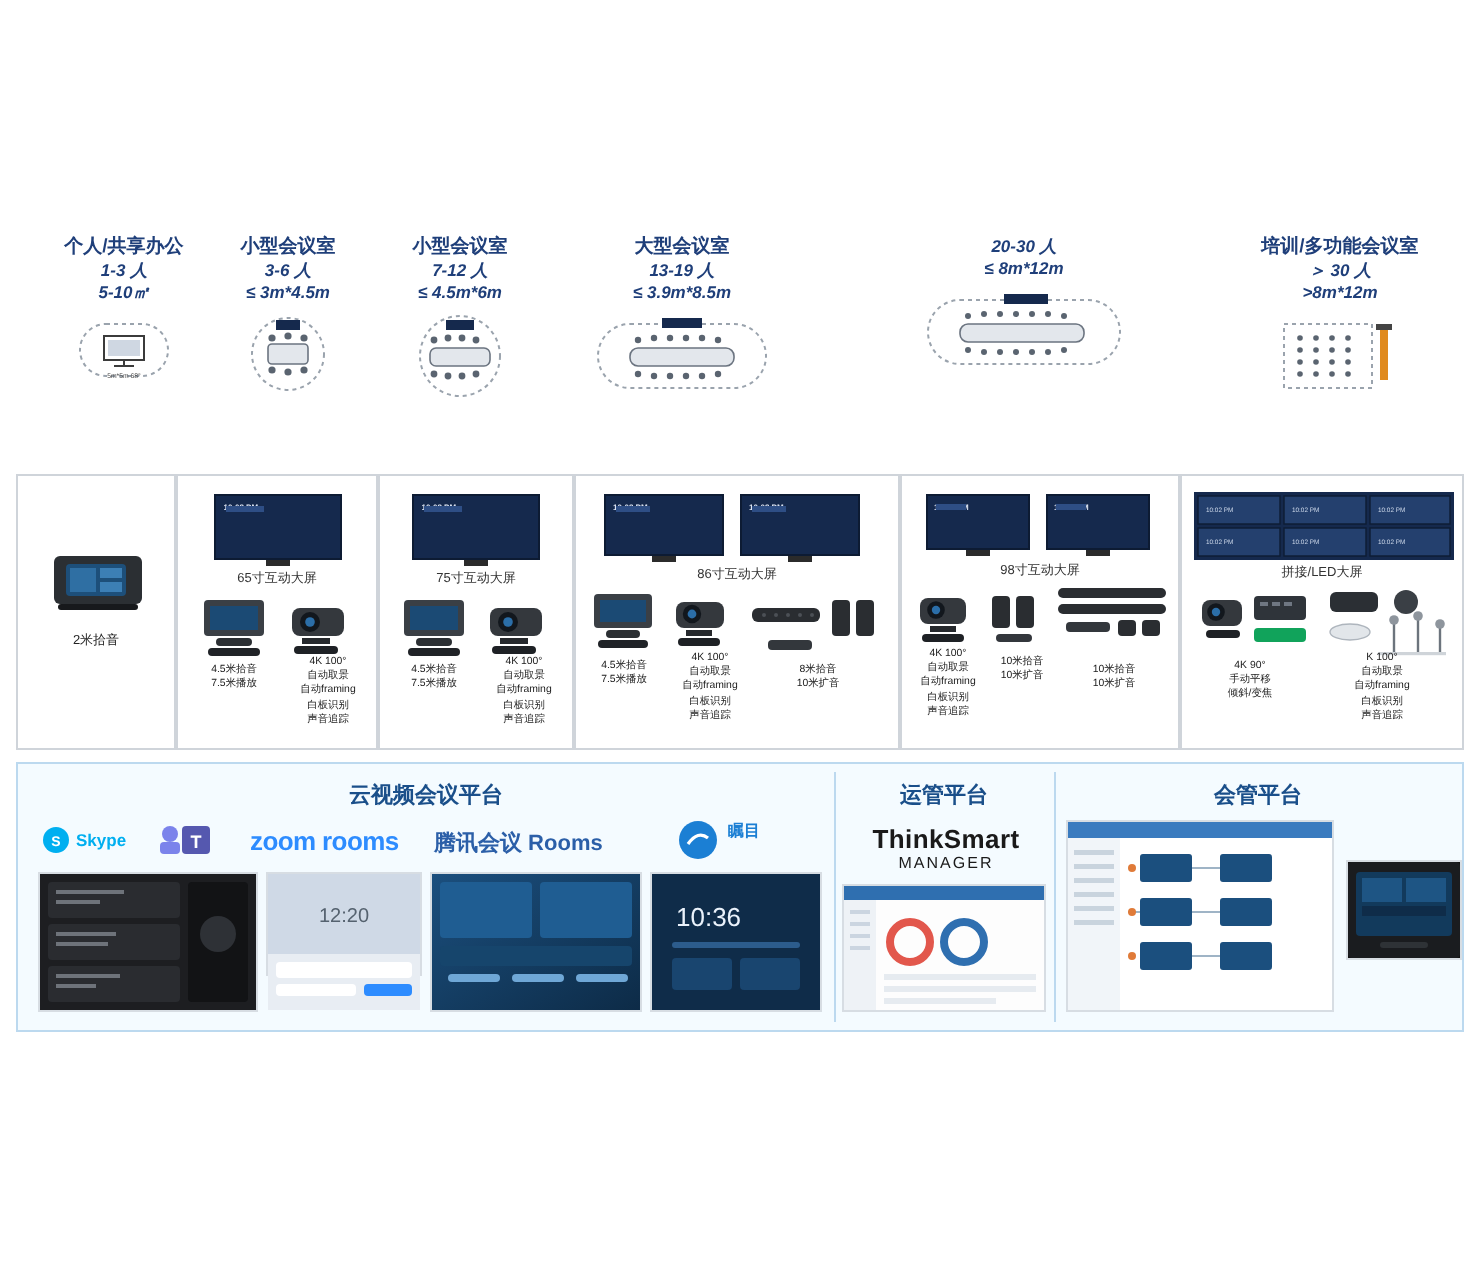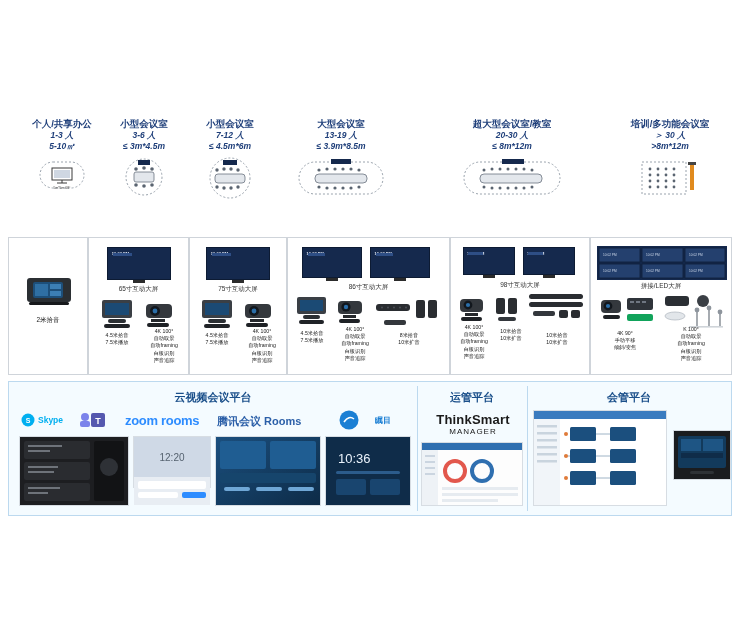--- a/index.html
+++ b/index.html
@@ -129,21 +129,20 @@
               <circle cx="50" cy="32" r="1.6"></circle>
               <circle cx="58" cy="32" r="1.6"></circle>
               <circle cx="66" cy="31" r="1.6"></circle>
           </g>
           <rect x="38" y="3" width="20" height="5" fill="#15294d"></rect>
         </svg>
       </div>
     </div>
 
     <div class="room" style="left:432px;top:0;width:160px;">
-      <div class="title">超大型会议室/教室</div>
       <div class="ppl">20-30 人</div>
       <div class="area">≤ 8m*12m</div>
       <div class="roomart" style="width:108px;height:44px;">
         <svg width="108" height="44" viewBox="0 0 108 44">
           <rect x="6" y="6" width="96" height="32" rx="16" fill="none" stroke="#9aa3ad" stroke-width="1" stroke-dasharray="2 2"></rect>
           <rect x="22" y="18" width="62" height="9" rx="4" fill="#e3e7ec" stroke="#6b7480" stroke-width=".8"></rect>
           <g fill="#5a6470">
             <circle cx="26" cy="14" r="1.5"></circle>
               <circle cx="34" cy="13" r="1.5"></circle>
               <circle cx="42" cy="13" r="1.5"></circle>
@@ -470,21 +469,21 @@
       <div style="position:absolute;left:58px;top:1px;">
         <svg width="28" height="18" viewBox="0 0 28 18">
           <rect x="12" y="2" width="14" height="14" rx="2" fill="#5558af"></rect>
           <text x="19" y="13" font-size="9" fill="#fff" text-anchor="middle" font-family="Liberation Sans" font-weight="bold">T</text>
           <circle cx="6" cy="6" r="4" fill="#7b83eb"></circle>
             <rect x="1" y="10" width="10" height="6" rx="2" fill="#7b83eb"></rect>
         </svg>
       </div>
       <div style="position:absolute;left:104px;top:3px;font-size:13px;color:#2d8cff;font-weight:bold;letter-spacing:-.3px;">zoom rooms</div>
       <div style="position:absolute;left:196px;top:4px;font-size:11px;color:#2b5fa8;font-weight:bold;">腾讯会议 Rooms</div>
-      <div style="position:absolute;left:318px;top:0;display:flex;align-items:center;gap:16px;">
+      <div style="position:absolute;left:318px;top:0;display:flex;gap:5px;">
         <svg width="20" height="20" viewBox="0 0 20 20">
             <circle cx="10" cy="10" r="9.5" fill="#1b7fd4"></circle>
             <path d="M5 12 q5 -7 10 -3" stroke="#fff" stroke-width="1.6" fill="none"></path>
           </svg>
         <span style="font-size:8px;color:#1b7fd4;font-weight:bold;">瞩目</span>
       </div>
     </div>
 
     <div class="shot" style="left:10px;top:54px;width:110px;height:70px;background:#1b1c1e;">
       <svg width="108" height="68" viewBox="0 0 108 68">

